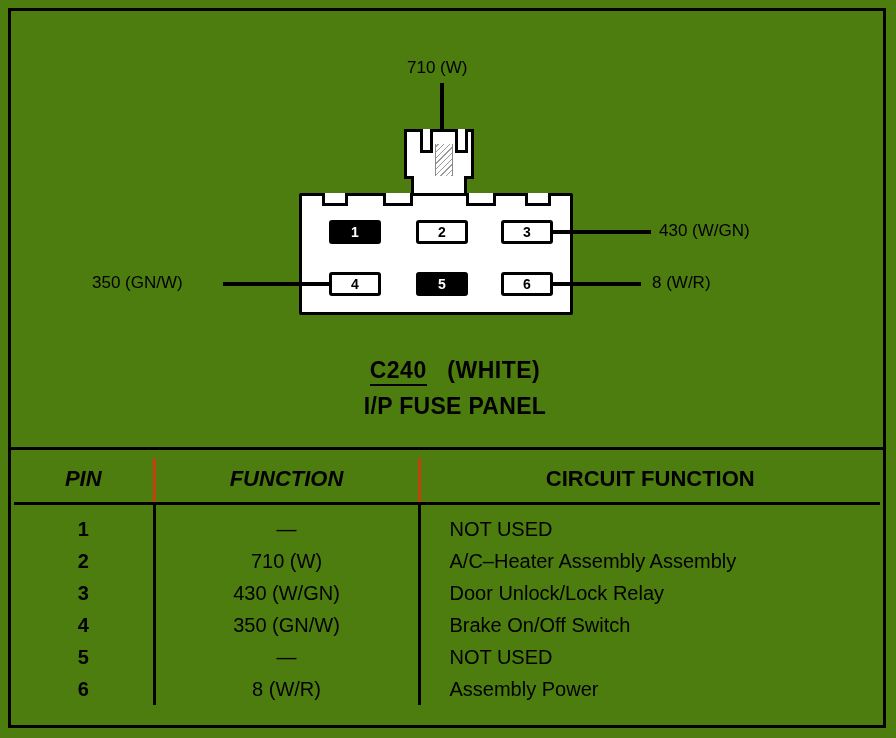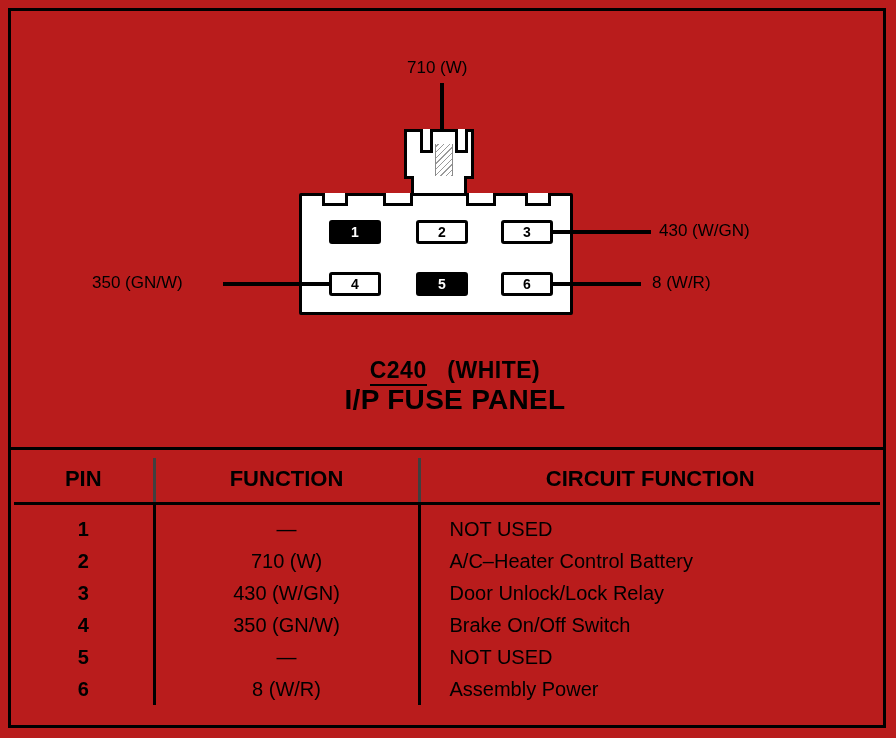--- a/index.html
+++ b/index.html
@@ -8,21 +8,21 @@
     background: #ffffff;
   }
   body {
     font-family: "Liberation Sans", sans-serif;
     -webkit-font-smoothing: none;
   }
   #page {
     position: relative;
     width: 896px;
     height: 738px;
-    background: #b91c1c;
+    background: #4d7c0f;
     overflow: hidden;
   }
   
   .outer-frame {
     position: absolute;
     left: 8px;
     top: 8px;
     width: 878px;
     height: 720px;
     border: 3px solid #000;
@@ -184,21 +184,22 @@
   }
   .caption .line1 {
     font-size: 23px;
     letter-spacing: 0.5px;
   }
   .caption .line1 .cid {
     border-bottom: 2px solid #000;
     padding-bottom: 1px;
   }
   .caption .line2 {
-    font-size: 28px;
+    font-size: 23px;
+    margin-top: 9px;
     letter-spacing: 0.3px;
   }
 
   
   .divider {
     position: absolute;
     left: 11px;
     top: 447px;
     width: 872px;
     height: 3px;
@@ -219,21 +220,22 @@
   .pin-table col.c-fn   { width: 461px; }
   .pin-table th {
     font-size: 22px;
     font-weight: bold;
     padding: 8px 0 10px 0;
     text-align: center;
     border-bottom: 3px solid #000;
   }
   .pin-table th.col-pin,
   .pin-table th.col-ckt {
-    border-right: 3px solid #404040;
+    border-right: 3px solid #c2410c;
+    font-style: italic;
   }
   .pin-table td {
     font-size: 20px;
     padding: 2px 0;
     height: 28px;
   }
   .pin-table td.cell-pin {
     text-align: center;
     font-weight: bold;
     border-right: 3px solid #000;
@@ -313,21 +315,21 @@
     </thead>
     <tbody>
       <tr>
         <td class="cell-pin">1</td>
         <td class="cell-ckt">—</td>
         <td class="cell-fn">NOT USED</td>
       </tr>
       <tr>
         <td class="cell-pin">2</td>
         <td class="cell-ckt">710 (W)</td>
-        <td class="cell-fn">A/C–Heater Control Battery</td>
+        <td class="cell-fn">A/C–Heater Assembly Assembly</td>
       </tr>
       <tr>
         <td class="cell-pin">3</td>
         <td class="cell-ckt">430 (W/GN)</td>
         <td class="cell-fn">Door Unlock/Lock Relay</td>
       </tr>
       <tr>
         <td class="cell-pin">4</td>
         <td class="cell-ckt">350 (GN/W)</td>
         <td class="cell-fn">Brake On/Off Switch</td>

